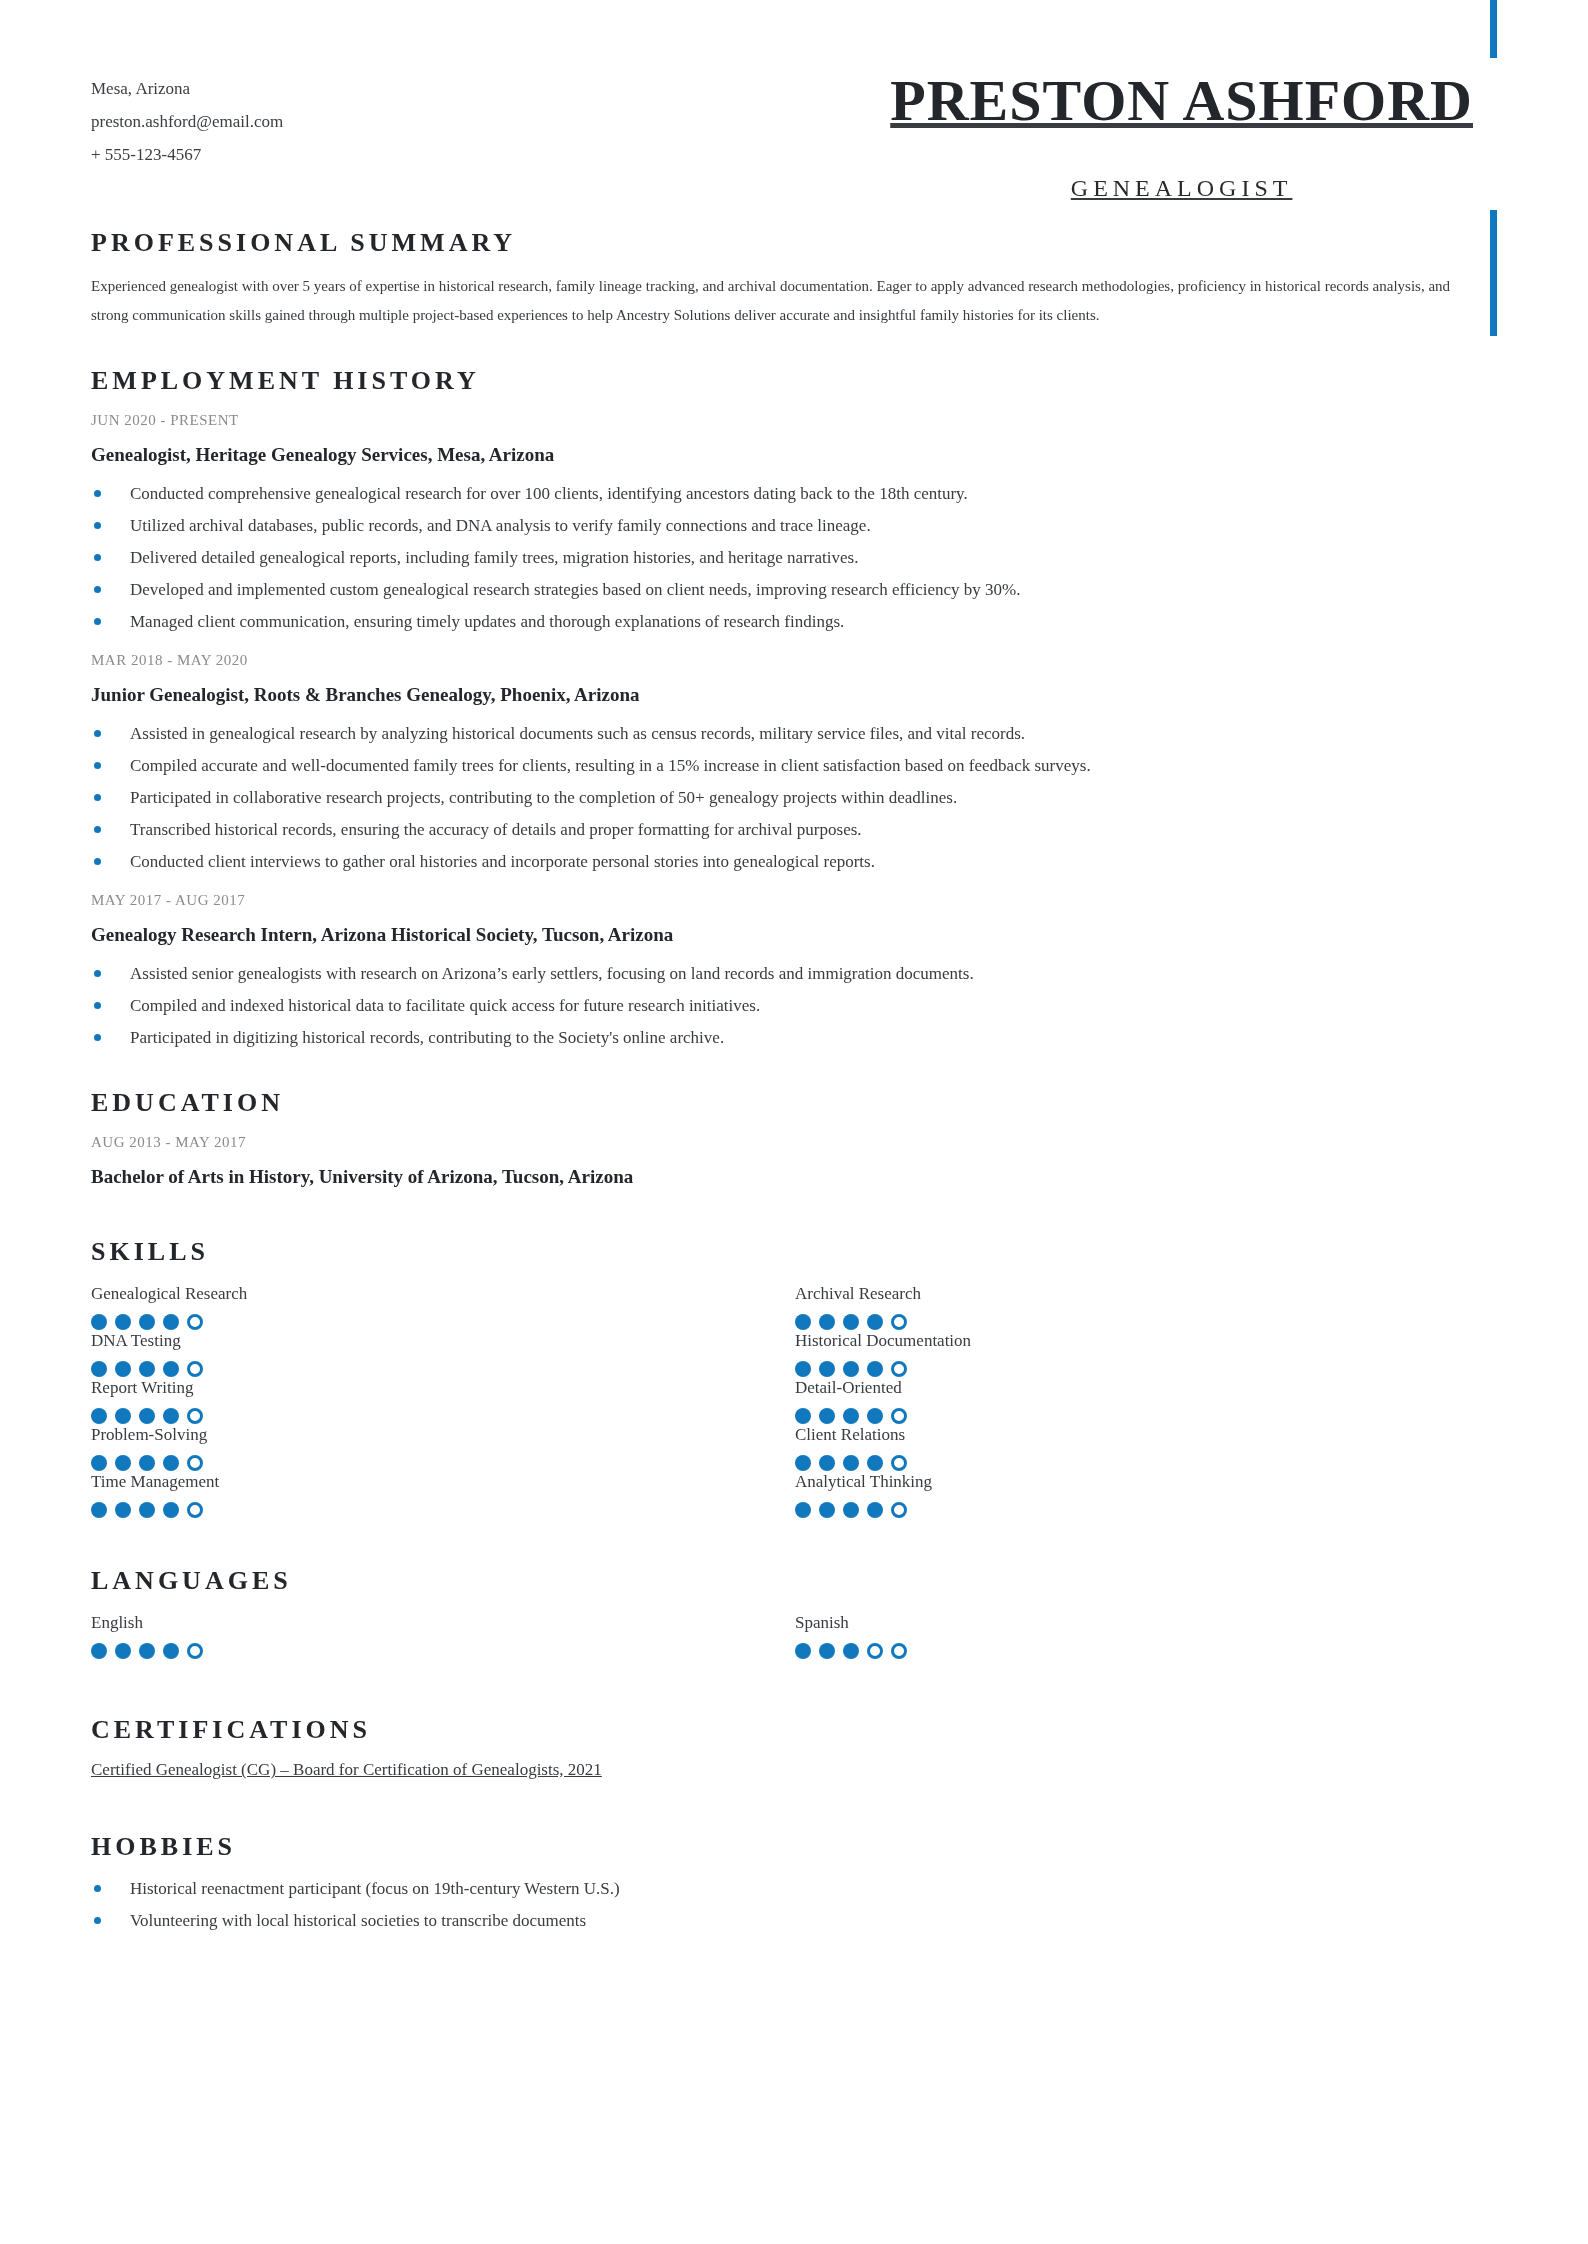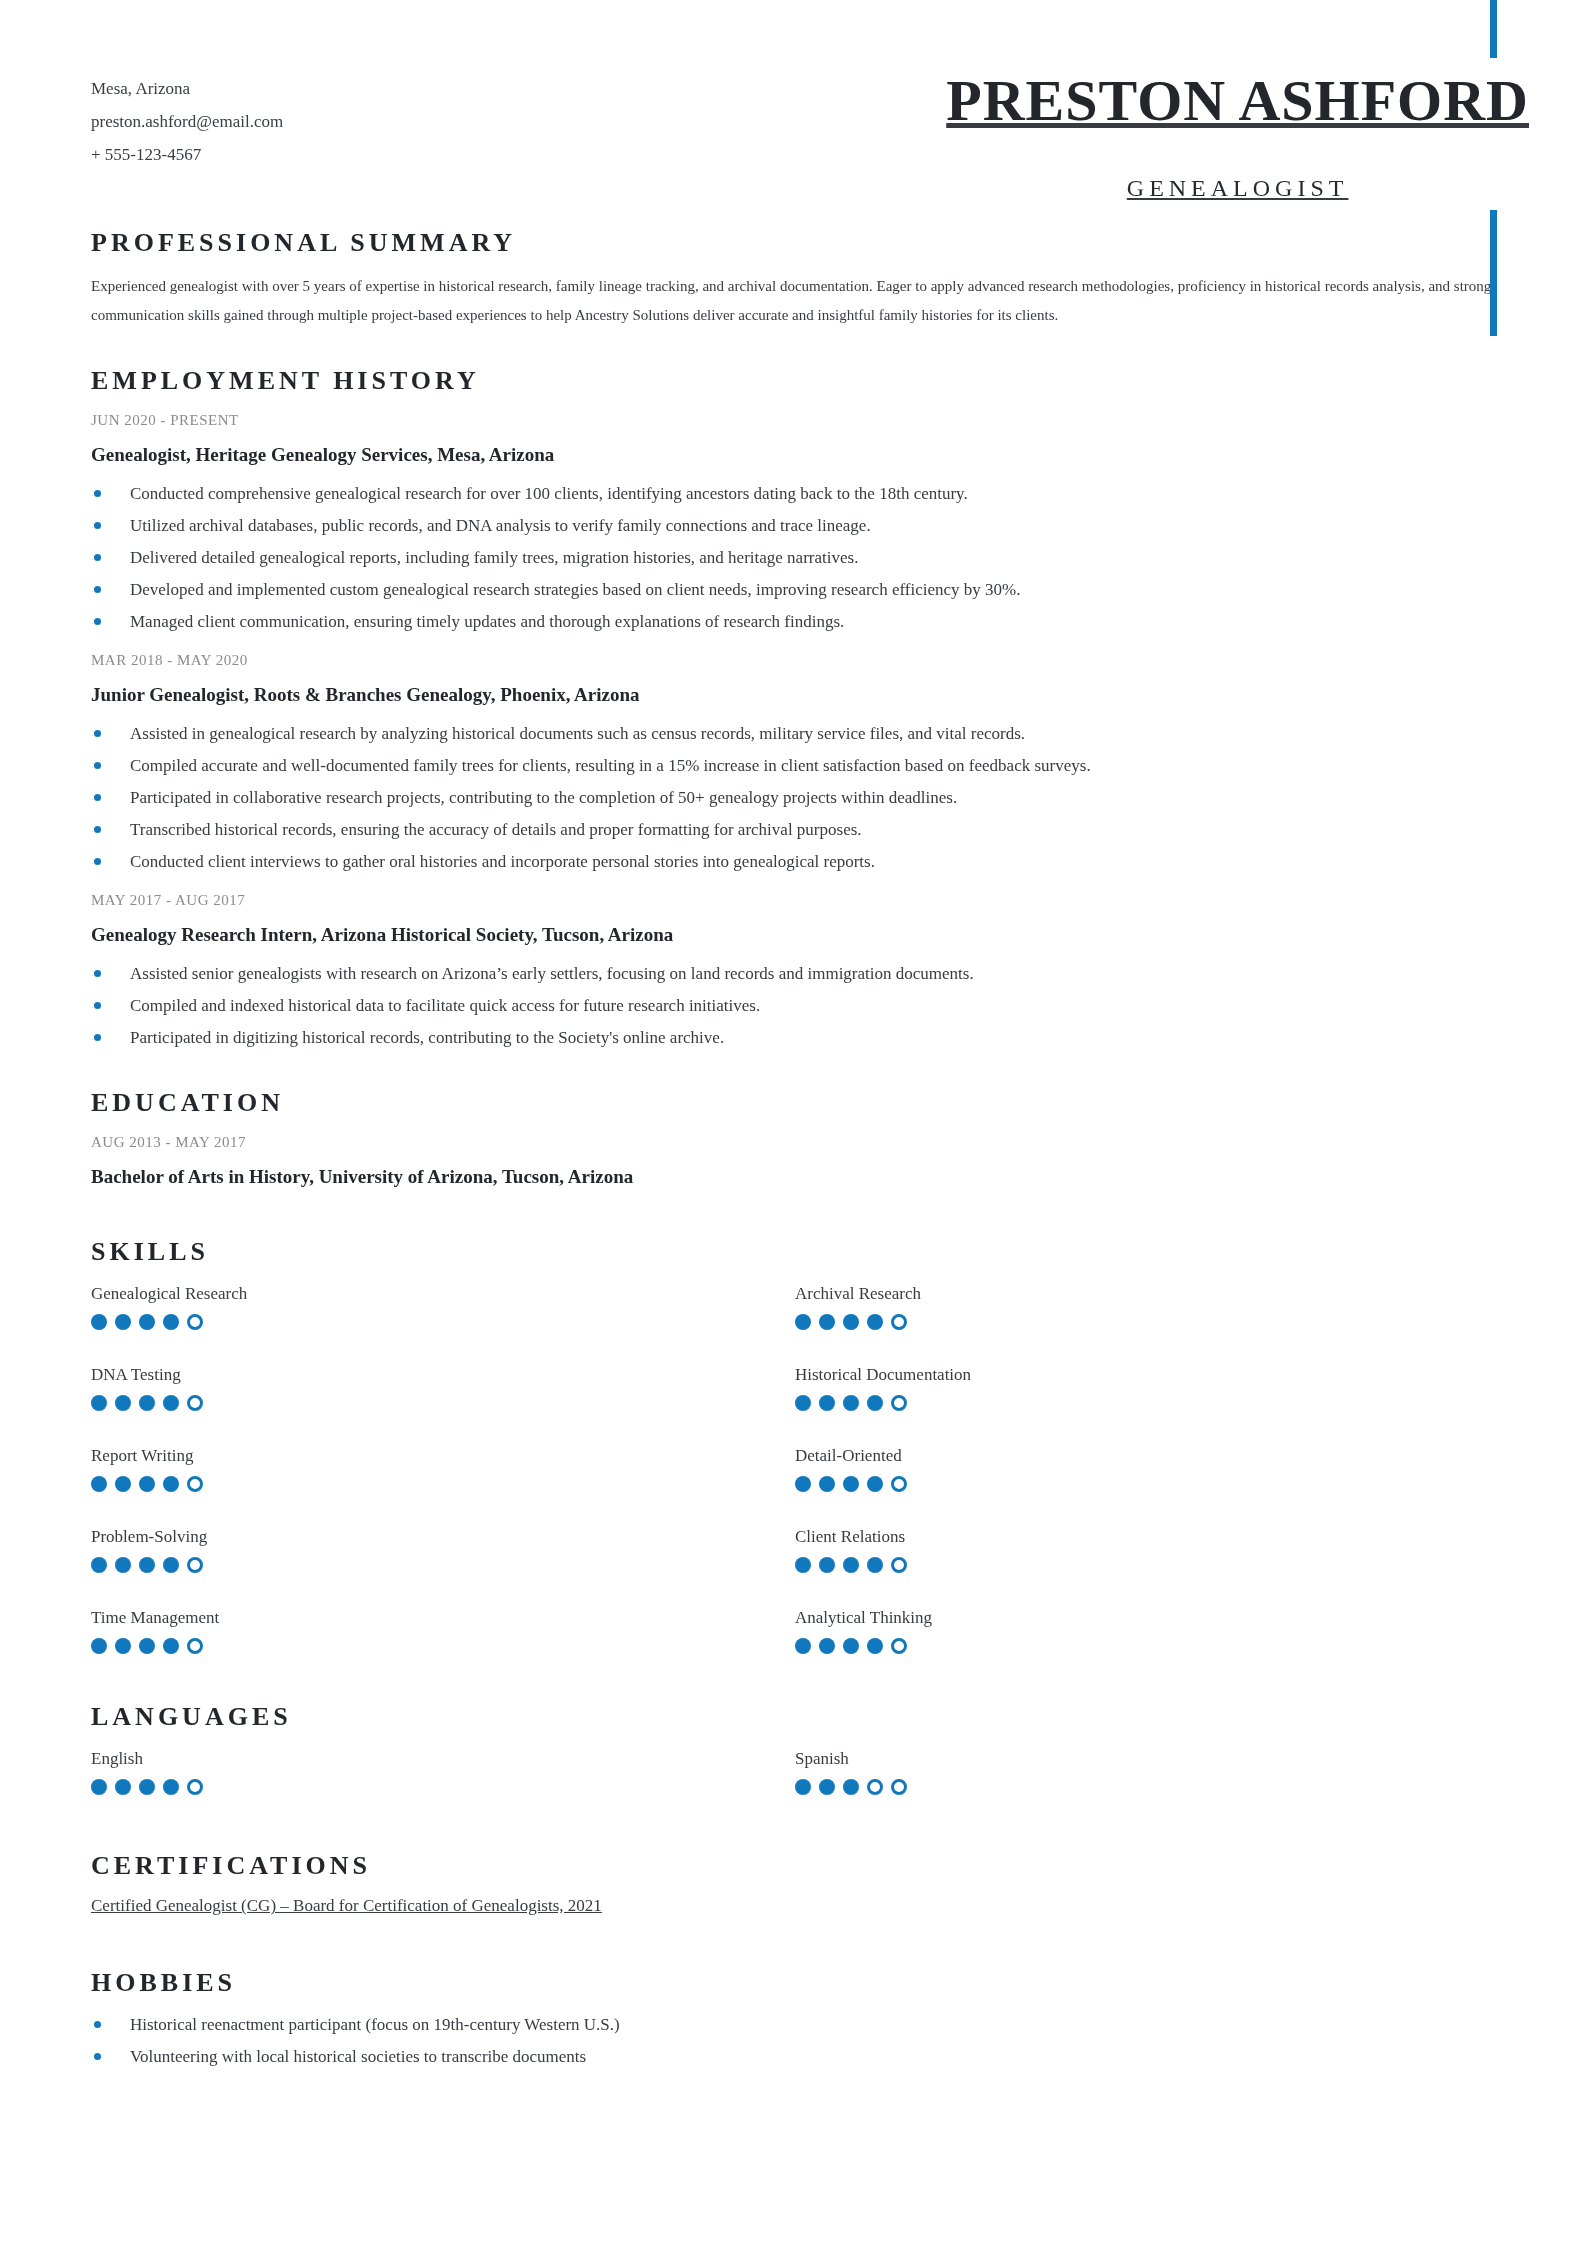--- a/index.html
+++ b/index.html
@@ -8,21 +8,21 @@
     width: 1588px; height: 2244px;
     position: relative; overflow: hidden;
     font-family: "Liberation Serif", "DejaVu Serif", serif;
     color: #383b40;
     -webkit-font-smoothing: antialiased;
   }
   .accent-bar { position: absolute; left: 1490px; width: 7px; background: var(--accent, #1278bd); }
   .accent-bar.seg1 { top: 0; height: 58px; }
   .accent-bar.seg2 { top: 210px; height: 126px; }
 
-  .content { padding: 72px 59px 0 91px; }
+  .content { padding: 72px 115px 0 91px; }
 
   header { display: flex; justify-content: space-between; align-items: flex-start; }
   .contact { font-size: 17px; line-height: 33px; color: #3a3d42; }
   .name-block { text-align: center; text-decoration: underline; }
   .candidate-name {
     margin: 0; font-size: 58px; line-height: 58px; font-weight: 700;
     letter-spacing: 1px; color: #23262b; white-space: nowrap;
   }
   .candidate-role {
     margin-top: 44px; font-size: 24px; line-height: 28px;
@@ -52,21 +52,21 @@
     content: ""; position: absolute; left: 3px; top: 7px;
     width: 7px; height: 7px; border-radius: 50%;
     background: var(--accent, #1278bd);
   }
 
   .section-education { margin-top: 40px; }
   .section-education .dates-line { margin-top: 16px; }
 
   .section-skills { margin-top: 48px; }
   .section-languages { margin-top: 48px; }
-  .rating-grid { margin-top: 16px; display: grid; grid-template-columns: 704px 1fr; row-gap: 34px; }
+  .rating-grid { margin-top: 16px; display: grid; grid-template-columns: 704px 1fr; }
   .rating-label { font-size: 17px; line-height: 21px; }
   .dots { margin-top: 10px; display: flex; gap: 8px; height: 16px; }
   .dot { width: 16px; height: 16px; border-radius: 50%; }
   .dot.filled { background: var(--accent, #1278bd); }
   .dot.empty { border: 3.5px solid var(--accent, #1278bd); background: #fff; }
 
   .section-certifications { margin-top: 56px; }
   .cert-text { margin: 14px 0 0; font-size: 17px; line-height: 21px; text-decoration: underline; }
 
   .section-hobbies { margin-top: 52px; }

